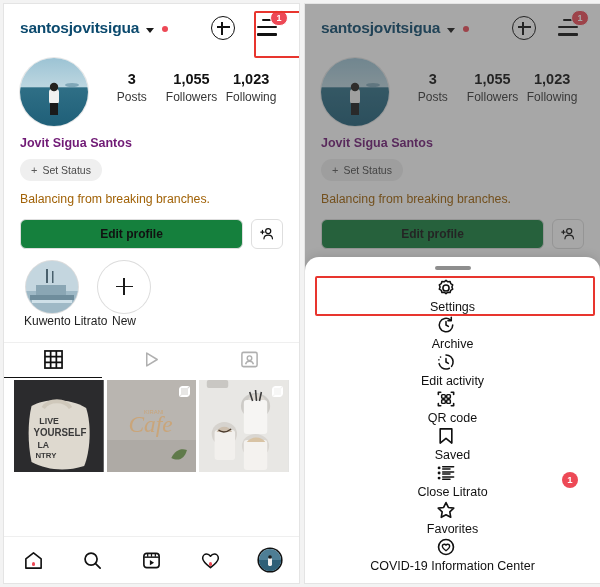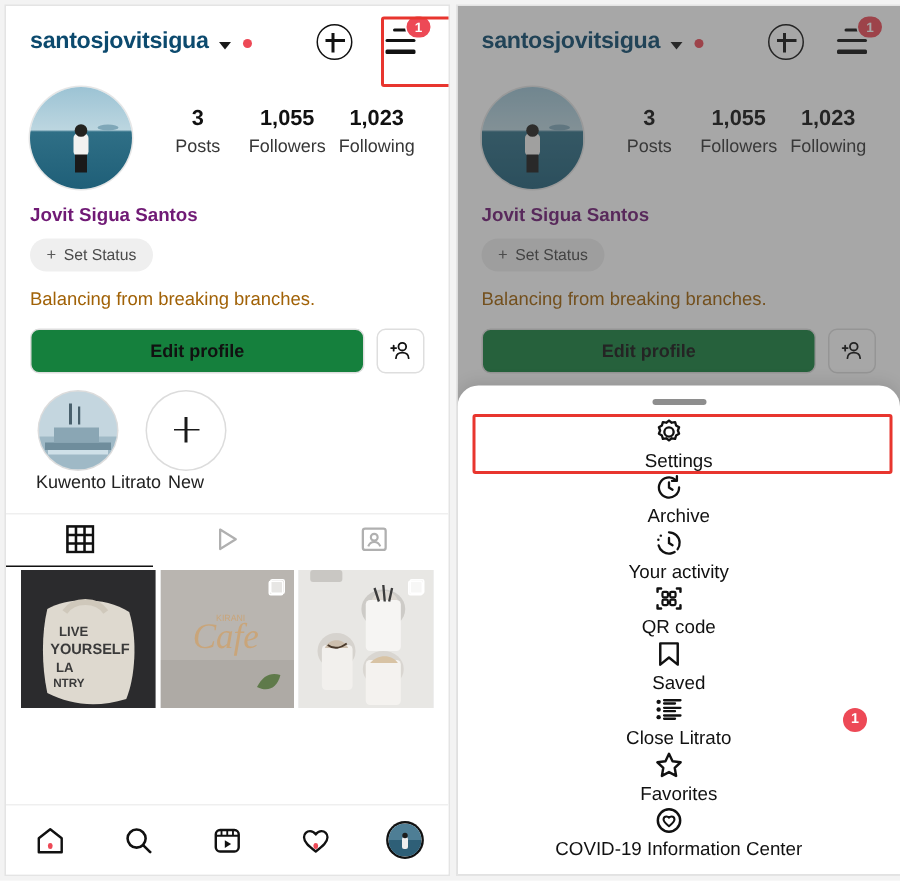--- a/index.html
+++ b/index.html
@@ -532,21 +532,21 @@
 
         <div class="mrow">
           <span class="micon">
             <svg width="20" height="20" viewBox="0 0 22 22">
               <path d="M11 3.2a7.8 7.8 0 1 1-7.6 9.6" fill="none" stroke="#111" stroke-width="1.7" stroke-linecap="round" stroke-dasharray="17 3"></path>
               <circle cx="3.2" cy="8.6" r="0.9" fill="#111"></circle>
               <circle cx="5" cy="5.6" r="0.9" fill="#111"></circle>
               <path d="M11 7.3V11l2.6 1.6" fill="none" stroke="#111" stroke-width="1.7" stroke-linecap="round"></path>
             </svg>
           </span>
-          <span class="mlabel">Your activity</span>
+          <span class="mlabel">Edit activity</span>
         </div>
 
         <div class="mrow">
           <span class="micon">
             <svg width="20" height="20" viewBox="0 0 22 22">
               <path d="M2.6 6V3.6h2.6M16.8 3.6h2.6V6M19.4 16v2.4h-2.6M5.2 18.4H2.6V16" fill="none" stroke="#111" stroke-width="1.8" stroke-linecap="round" stroke-linejoin="round"></path>
               <rect x="6.2" y="6.2" width="4" height="4" rx="1" fill="none" stroke="#111" stroke-width="1.6"></rect>
               <rect x="11.8" y="6.2" width="4" height="4" rx="1" fill="none" stroke="#111" stroke-width="1.6"></rect>
               <rect x="6.2" y="11.8" width="4" height="4" rx="1" fill="none" stroke="#111" stroke-width="1.6"></rect>
               <rect x="11.8" y="11.8" width="4" height="4" rx="1" fill="none" stroke="#111" stroke-width="1.6"></rect>

